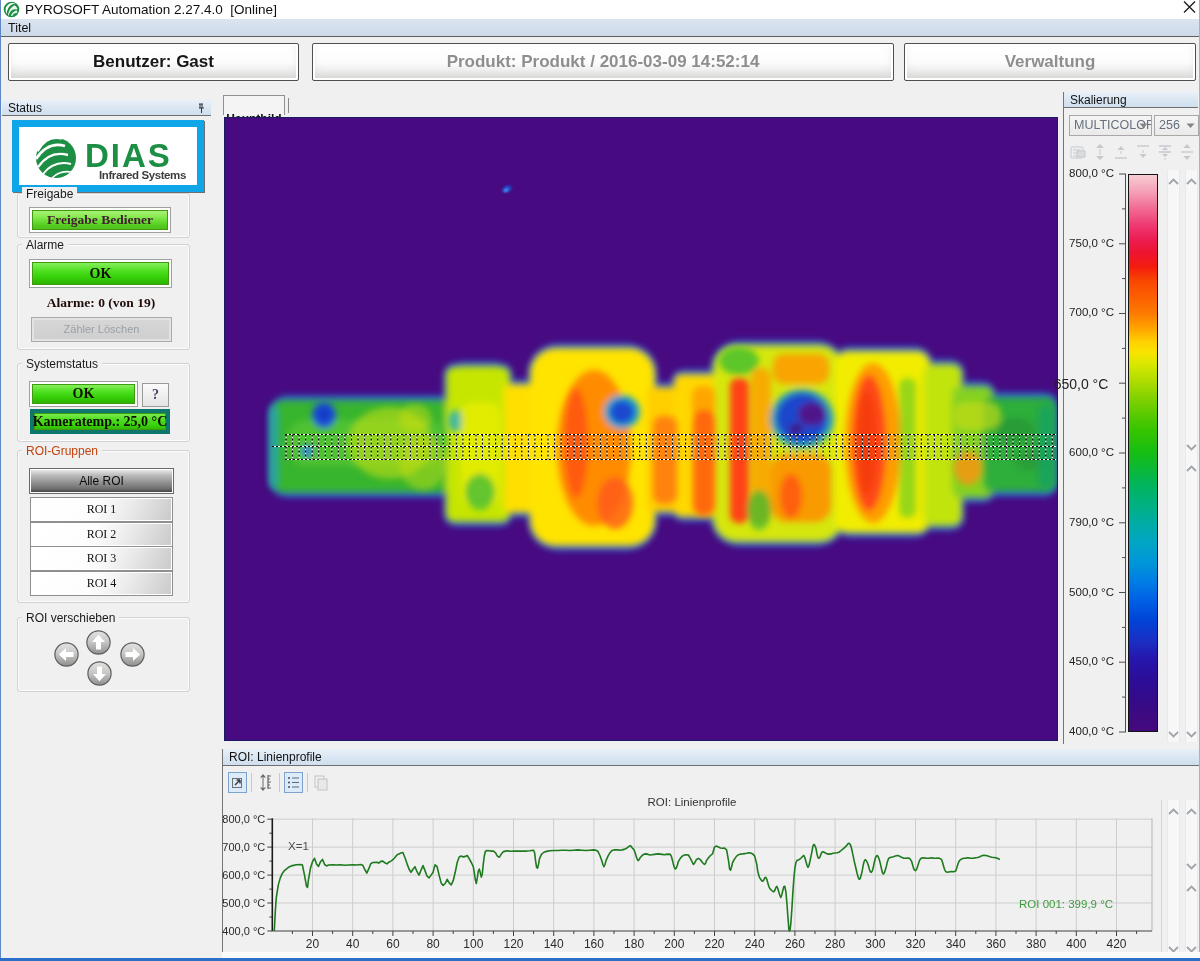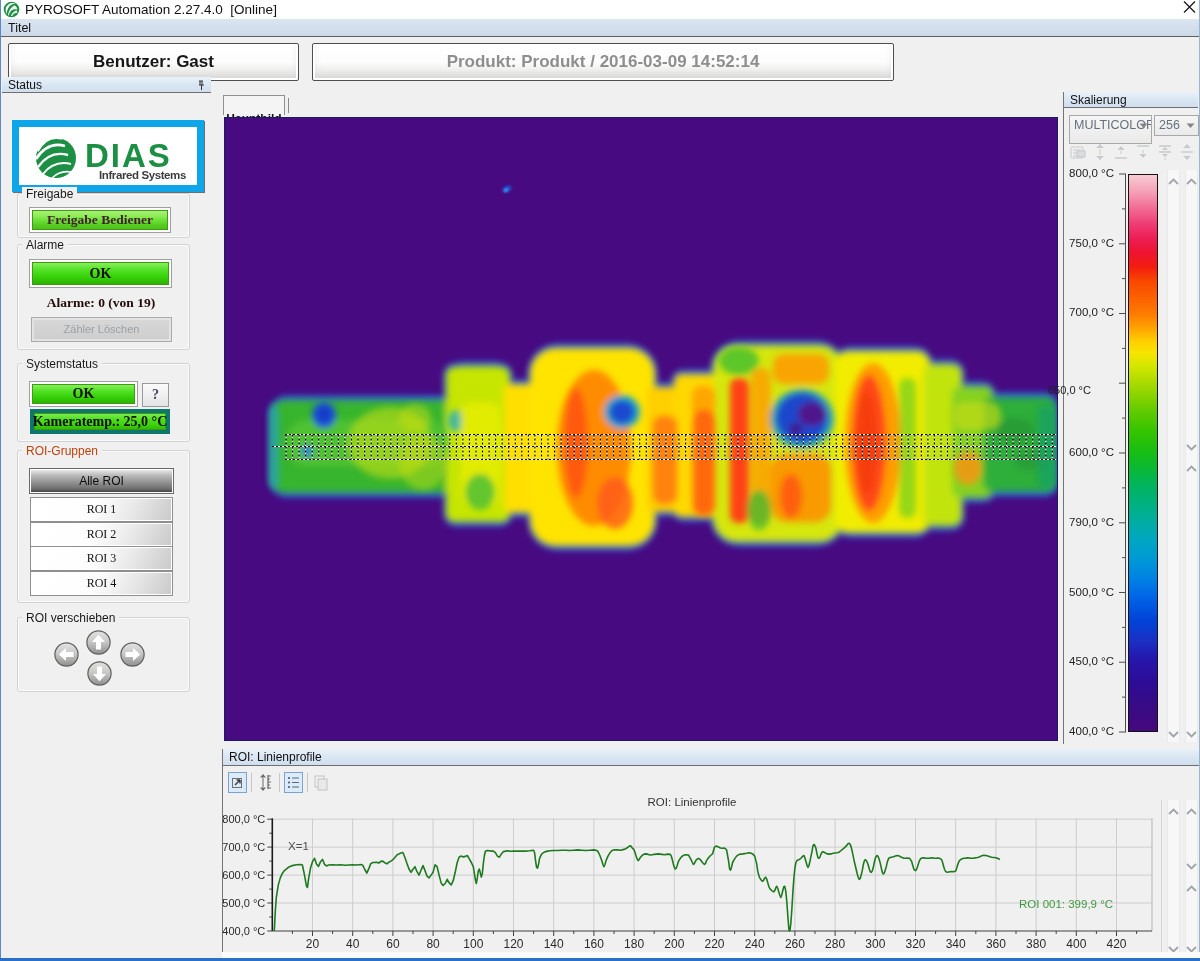--- a/index.html
+++ b/index.html
@@ -8,21 +8,22 @@
       <path d="M7 19 Q9 10 16 6 Q21 9 20 12 Q13 10 10 16 Q8 19 8 21Z" fill="#fff" opacity="0.9"></path>
       <path d="M11 21 Q13 15 19 13 Q21 15 20 17 Q15 16 13 21Z" fill="#fff" opacity="0.85"></path>
     </svg>
     <div style="position:absolute;left:25px;top:2px;font-size:13.5px;color:#101010">PYROSOFT Automation 2.27.4.0&nbsp; [Online]</div>
     <svg style="position:absolute;left:1183px;top:1px" width="13" height="12" viewBox="0 0 13 12">
       <path d="M1 0.5 L12 11.5 M12 0.5 L1 11.5" stroke="#1a1a1a" stroke-width="1.3"></path>
     </svg>
     <div style="position:absolute;left:0;top:19px;width:1200px;height:18px;background:linear-gradient(180deg,#dbe5f1,#ccd9e8);border-bottom:1px solid #5f5f5f;font-size:12.5px;color:#111;padding:2px 0 4px 8px;box-sizing:border-box">Titel</div>
     <div style="position:absolute;top:43px;height:38px;border:1px solid #4f4f4f;border-radius:2px;box-sizing:border-box;background:linear-gradient(180deg,#ffffff 0%,#fcfcfc 50%,#f1f1f0 72%,#e5e5e3 100%);box-shadow:inset 0 0 0 2px #ffffff, inset 0 -5px 8px rgba(120,120,120,0.18);font-weight:bold;font-size:17px;text-align:center;line-height:35px;left:8px;width:291px;color:#161616">Benutzer: Gast</div>
     <div style="position:absolute;top:43px;height:38px;border:1px solid #4f4f4f;border-radius:2px;box-sizing:border-box;background:linear-gradient(180deg,#ffffff 0%,#fcfcfc 50%,#f1f1f0 72%,#e5e5e3 100%);box-shadow:inset 0 0 0 2px #ffffff, inset 0 -5px 8px rgba(120,120,120,0.18);font-weight:bold;font-size:17px;text-align:center;line-height:35px;left:312px;width:582px;color:#8e8e8e">Produkt: Produkt / 2016-03-09 14:52:14</div>
-    <div style="position:absolute;left:2px;top:77px;width:209px;height:16px;background:linear-gradient(180deg,#e9f1fa 0%,#dbe7f3 45%,#cfdeee 100%);border-bottom:1px solid #6f6f6f;color:#111;font-size:12px;padding:1px 12px 0 6px;box-sizing:border-box">Status<svg style="position:absolute;right:5px;top:3px" width="9" height="11" viewBox="0 0 9 11">
+    <div style="position:absolute;top:43px;height:38px;border:1px solid #4f4f4f;border-radius:2px;box-sizing:border-box;background:linear-gradient(180deg,#ffffff 0%,#fcfcfc 50%,#f1f1f0 72%,#e5e5e3 100%);box-shadow:inset 0 0 0 2px #ffffff, inset 0 -5px 8px rgba(120,120,120,0.18);font-weight:bold;font-size:17px;text-align:center;line-height:35px;left:904px;width:292px;color:#8e8e8e">Verwaltung</div>
+    <div style="position:absolute;left:2px;top:100px;width:209px;height:16px;background:linear-gradient(180deg,#e9f1fa 0%,#dbe7f3 45%,#cfdeee 100%);border-bottom:1px solid #6f6f6f;color:#111;font-size:12px;padding:1px 12px 0 6px;box-sizing:border-box">Status<svg style="position:absolute;right:5px;top:3px" width="9" height="11" viewBox="0 0 9 11">
         <path d="M2 1h4M3 1v4M5 1v4M2 5h5M4.5 5v5" stroke="#333" stroke-width="1" fill="none"></path>
       </svg></div>
     <div style="position:absolute;left:12px;top:120px;width:178px;height:58px;background:#fff;border:7px solid #0ea5e9;box-shadow:1px 1px 0 #6e6e6e"><svg width="178" height="58" viewBox="0 0 178 58">
         <circle cx="37" cy="31" r="20" fill="#1d8f44"></circle>
         <g stroke="#ffffff" fill="none">
           <path d="M18 24 Q27 7 43 11" stroke-width="3.6"></path>
           <path d="M17 32 Q29 14 46 19" stroke-width="2.8"></path>
           <path d="M19 40 Q31 23 49 28" stroke-width="2.4"></path>
           <path d="M24 47 Q35 33 52 37" stroke-width="2"></path>
           <path d="M33 51 Q41 43 52 45" stroke-width="1.6"></path>
@@ -198,21 +199,21 @@
       </g>
       <g filter="url(#b1)">
         <ellipse cx="282" cy="71" rx="5" ry="3.2" fill="#2446c8" transform="rotate(-25 282 71)"></ellipse>
         <ellipse cx="280.5" cy="71.8" rx="2.6" ry="1.8" fill="#3f8df0" transform="rotate(-25 282 71)"></ellipse>
       </g>
       <path d="M47 328.5H831 M60 316.5H831 M60 341.5H831 M61.0 316.5V341.5 M67.5 316.5V341.5 M74.1 316.5V341.5 M80.6 316.5V341.5 M87.2 316.5V341.5 M93.7 316.5V341.5 M100.3 316.5V341.5 M106.8 316.5V341.5 M113.4 316.5V341.5 M119.9 316.5V341.5 M126.5 316.5V341.5 M133.0 316.5V341.5 M139.6 316.5V341.5 M146.2 316.5V341.5 M152.7 316.5V341.5 M159.3 316.5V341.5 M165.8 316.5V341.5 M172.4 316.5V341.5 M178.9 316.5V341.5 M185.5 316.5V341.5 M192.0 316.5V341.5 M198.6 316.5V341.5 M205.1 316.5V341.5 M211.7 316.5V341.5 M218.2 316.5V341.5 M224.8 316.5V341.5 M231.3 316.5V341.5 M237.9 316.5V341.5 M244.4 316.5V341.5 M251.0 316.5V341.5 M257.5 316.5V341.5 M264.1 316.5V341.5 M270.6 316.5V341.5 M277.2 316.5V341.5 M283.7 316.5V341.5 M290.3 316.5V341.5 M296.8 316.5V341.5 M303.4 316.5V341.5 M309.9 316.5V341.5 M316.5 316.5V341.5 M323.0 316.5V341.5 M329.6 316.5V341.5 M336.1 316.5V341.5 M342.7 316.5V341.5 M349.2 316.5V341.5 M355.8 316.5V341.5 M362.3 316.5V341.5 M368.9 316.5V341.5 M375.4 316.5V341.5 M382.0 316.5V341.5 M388.5 316.5V341.5 M395.1 316.5V341.5 M401.6 316.5V341.5 M408.2 316.5V341.5 M414.7 316.5V341.5 M421.3 316.5V341.5 M427.8 316.5V341.5 M434.4 316.5V341.5 M440.9 316.5V341.5 M447.5 316.5V341.5 M454.0 316.5V341.5 M460.6 316.5V341.5 M467.1 316.5V341.5 M473.7 316.5V341.5 M480.2 316.5V341.5 M486.8 316.5V341.5 M493.3 316.5V341.5 M499.9 316.5V341.5 M506.4 316.5V341.5 M513.0 316.5V341.5 M519.5 316.5V341.5 M526.1 316.5V341.5 M532.6 316.5V341.5 M539.2 316.5V341.5 M545.7 316.5V341.5 M552.3 316.5V341.5 M558.8 316.5V341.5 M565.4 316.5V341.5 M571.9 316.5V341.5 M578.5 316.5V341.5 M585.0 316.5V341.5 M591.6 316.5V341.5 M598.1 316.5V341.5 M604.6 316.5V341.5 M611.2 316.5V341.5 M617.7 316.5V341.5 M624.3 316.5V341.5 M630.8 316.5V341.5 M637.4 316.5V341.5 M643.9 316.5V341.5 M650.5 316.5V341.5 M657.0 316.5V341.5 M663.6 316.5V341.5 M670.1 316.5V341.5 M676.7 316.5V341.5 M683.2 316.5V341.5 M689.8 316.5V341.5 M696.3 316.5V341.5 M702.9 316.5V341.5 M709.4 316.5V341.5 M716.0 316.5V341.5 M722.5 316.5V341.5 M729.1 316.5V341.5 M735.6 316.5V341.5 M742.2 316.5V341.5 M748.7 316.5V341.5 M755.3 316.5V341.5 M761.8 316.5V341.5 M768.4 316.5V341.5 M774.9 316.5V341.5 M781.5 316.5V341.5 M788.0 316.5V341.5 M794.6 316.5V341.5 M801.1 316.5V341.5 M807.7 316.5V341.5 M814.2 316.5V341.5 M820.8 316.5V341.5 M827.3 316.5V341.5" stroke="#ffffff" stroke-width="1.1" fill="none" stroke-dasharray="2 2" stroke-dashoffset="2"></path>
       <path d="M47 328.5H831 M60 316.5H831 M60 341.5H831 M61.0 316.5V341.5 M67.5 316.5V341.5 M74.1 316.5V341.5 M80.6 316.5V341.5 M87.2 316.5V341.5 M93.7 316.5V341.5 M100.3 316.5V341.5 M106.8 316.5V341.5 M113.4 316.5V341.5 M119.9 316.5V341.5 M126.5 316.5V341.5 M133.0 316.5V341.5 M139.6 316.5V341.5 M146.2 316.5V341.5 M152.7 316.5V341.5 M159.3 316.5V341.5 M165.8 316.5V341.5 M172.4 316.5V341.5 M178.9 316.5V341.5 M185.5 316.5V341.5 M192.0 316.5V341.5 M198.6 316.5V341.5 M205.1 316.5V341.5 M211.7 316.5V341.5 M218.2 316.5V341.5 M224.8 316.5V341.5 M231.3 316.5V341.5 M237.9 316.5V341.5 M244.4 316.5V341.5 M251.0 316.5V341.5 M257.5 316.5V341.5 M264.1 316.5V341.5 M270.6 316.5V341.5 M277.2 316.5V341.5 M283.7 316.5V341.5 M290.3 316.5V341.5 M296.8 316.5V341.5 M303.4 316.5V341.5 M309.9 316.5V341.5 M316.5 316.5V341.5 M323.0 316.5V341.5 M329.6 316.5V341.5 M336.1 316.5V341.5 M342.7 316.5V341.5 M349.2 316.5V341.5 M355.8 316.5V341.5 M362.3 316.5V341.5 M368.9 316.5V341.5 M375.4 316.5V341.5 M382.0 316.5V341.5 M388.5 316.5V341.5 M395.1 316.5V341.5 M401.6 316.5V341.5 M408.2 316.5V341.5 M414.7 316.5V341.5 M421.3 316.5V341.5 M427.8 316.5V341.5 M434.4 316.5V341.5 M440.9 316.5V341.5 M447.5 316.5V341.5 M454.0 316.5V341.5 M460.6 316.5V341.5 M467.1 316.5V341.5 M473.7 316.5V341.5 M480.2 316.5V341.5 M486.8 316.5V341.5 M493.3 316.5V341.5 M499.9 316.5V341.5 M506.4 316.5V341.5 M513.0 316.5V341.5 M519.5 316.5V341.5 M526.1 316.5V341.5 M532.6 316.5V341.5 M539.2 316.5V341.5 M545.7 316.5V341.5 M552.3 316.5V341.5 M558.8 316.5V341.5 M565.4 316.5V341.5 M571.9 316.5V341.5 M578.5 316.5V341.5 M585.0 316.5V341.5 M591.6 316.5V341.5 M598.1 316.5V341.5 M604.6 316.5V341.5 M611.2 316.5V341.5 M617.7 316.5V341.5 M624.3 316.5V341.5 M630.8 316.5V341.5 M637.4 316.5V341.5 M643.9 316.5V341.5 M650.5 316.5V341.5 M657.0 316.5V341.5 M663.6 316.5V341.5 M670.1 316.5V341.5 M676.7 316.5V341.5 M683.2 316.5V341.5 M689.8 316.5V341.5 M696.3 316.5V341.5 M702.9 316.5V341.5 M709.4 316.5V341.5 M716.0 316.5V341.5 M722.5 316.5V341.5 M729.1 316.5V341.5 M735.6 316.5V341.5 M742.2 316.5V341.5 M748.7 316.5V341.5 M755.3 316.5V341.5 M761.8 316.5V341.5 M768.4 316.5V341.5 M774.9 316.5V341.5 M781.5 316.5V341.5 M788.0 316.5V341.5 M794.6 316.5V341.5 M801.1 316.5V341.5 M807.7 316.5V341.5 M814.2 316.5V341.5 M820.8 316.5V341.5 M827.3 316.5V341.5" stroke="#000000" stroke-width="1.1" fill="none" stroke-dasharray="2 2"></path>
     </svg>
     <div style="position:absolute;left:1064px;top:92px;width:134px;height:16px;background:linear-gradient(180deg,#e9f1fa 0%,#dbe7f3 45%,#cfdeee 100%);border-bottom:1px solid #6f6f6f;color:#111;font-size:12px;padding:1px 0 0 6px;box-sizing:border-box">Skalierung</div>
     <div style="position:absolute;left:1063px;top:92px;width:1px;height:652px;background:#747474"></div>
-    <div style="position:absolute;top:115px;height:29px;background:linear-gradient(180deg,#f5f5f5,#eaeaea);border:1px solid #a8a8a8;box-sizing:border-box;font-size:12.5px;color:#66707e;line-height:19px;padding-left:4px;overflow:hidden;white-space:nowrap;left:1069px;width:83px">MULTICOLOR<svg style="position:absolute;right:3px;top:7px" width="9" height="6" viewBox="0 0 9 6">
+    <div style="position:absolute;top:115px;height:21px;background:linear-gradient(180deg,#f5f5f5,#eaeaea);border:1px solid #a8a8a8;box-sizing:border-box;font-size:12.5px;color:#66707e;line-height:19px;padding-left:4px;overflow:hidden;white-space:nowrap;left:1069px;width:83px">MULTICOLOR<svg style="position:absolute;right:3px;top:7px" width="9" height="6" viewBox="0 0 9 6">
         <path d="M0.5 0.5 L4.5 5 L8.5 0.5Z" fill="#858585"></path>
       </svg></div>
     <div style="position:absolute;top:115px;height:21px;background:linear-gradient(180deg,#f5f5f5,#eaeaea);border:1px solid #a8a8a8;box-sizing:border-box;font-size:12.5px;color:#66707e;line-height:19px;padding-left:4px;overflow:hidden;white-space:nowrap;left:1154px;width:45px">256<svg style="position:absolute;right:3px;top:7px" width="9" height="6" viewBox="0 0 9 6">
         <path d="M0.5 0.5 L4.5 5 L8.5 0.5Z" fill="#858585"></path>
       </svg></div>
     <svg style="position:absolute;left:0;top:0" width="1200" height="961" viewBox="0 0 1200 961" fill="none" stroke-width="1">
       <g transform="translate(1071,145)">
         <rect x="0" y="2" width="12" height="11" rx="1" fill="none" stroke="#c5c9cd"></rect>
         <path d="M2 5h8M2 8h4M2 11h4" stroke="#c5c9cd"></path>
         <rect x="6" y="6" width="8" height="6" fill="#d8dcde" stroke="#c5c9cd"></rect>
@@ -241,21 +242,21 @@
         <path d="M7 0l3.5 4h-7Z M7 16l-3.5-4h7Z" fill="#c5c9cd"></path>
       </g>
     </svg>
     <div style="position:absolute;left:1128px;top:174px;width:30px;height:558px;border:1px solid #141414;box-sizing:border-box;background:linear-gradient(180deg,#f7ccd2 0.0%,#f5a0b6 3.0%,#f26b95 6.0%,#ee3a72 9.0%,#ec1e53 11.5%,#ee1430 14.0%,#f31c10 16.5%,#f94600 19.0%,#fc6000 22.0%,#fd7c00 25.0%,#ffa200 27.5%,#ffd000 30.0%,#f8e400 32.0%,#d8e800 34.0%,#b0dc00 37.0%,#84d200 40.0%,#5aca00 43.0%,#36c400 46.0%,#16be14 50.0%,#0ab838 53.0%,#00b460 56.0%,#00b088 60.0%,#00aca8 63.0%,#00a6c4 66.0%,#0094da 70.0%,#007ee4 73.0%,#0064e6 76.0%,#0044d8 80.0%,#1c2ec2 84.0%,#2616ac 87.0%,#2c0d98 91.0%,#330b8a 94.0%,#3d0a81 97.0%,#45097e 100.0%)"></div>
     <svg style="position:absolute;left:0;top:0" width="1200" height="961" viewBox="0 0 1200 961">
       <path d="M1119 732.0H1126 M1122 697.1H1126 M1119 662.2H1126 M1122 627.4H1126 M1119 592.5H1126 M1122 557.6H1126 M1119 522.8H1126 M1122 487.9H1126 M1119 453.0H1126 M1122 418.1H1126 M1119 383.2H1126 M1122 348.4H1126 M1119 313.5H1126 M1122 278.6H1126 M1119 243.8H1126 M1122 208.9H1126 M1119 174.0H1126 M1125.5 174V732" stroke="#4d4d4d" stroke-width="1" fill="none"></path>
     </svg>
     <div style="position:absolute;left:1048px;top:167px;width:66px;text-align:right;font-size:11.5px;color:#222">800,0 °C</div>
     <div style="position:absolute;left:1048px;top:237px;width:66px;text-align:right;font-size:11.5px;color:#222">750,0 °C</div>
     <div style="position:absolute;left:1048px;top:306px;width:66px;text-align:right;font-size:11.5px;color:#222">700,0 °C</div>
-    <div style="position:absolute;left:1048px;top:384px;width:66px;text-align:left;font-size:11px;color:#222">650,0 °C</div>
+    <div style="position:absolute;left:1048px;top:376px;width:66px;text-align:center;font-size:14px;color:#222">650,0 °C</div>
     <div style="position:absolute;left:1048px;top:446px;width:66px;text-align:right;font-size:11.5px;color:#222">600,0 °C</div>
     <div style="position:absolute;left:1048px;top:516px;width:66px;text-align:right;font-size:11.5px;color:#222">790,0 °C</div>
     <div style="position:absolute;left:1048px;top:586px;width:66px;text-align:right;font-size:11.5px;color:#222">500,0 °C</div>
     <div style="position:absolute;left:1048px;top:655px;width:66px;text-align:right;font-size:11.5px;color:#222">450,0 °C</div>
     <div style="position:absolute;left:1048px;top:725px;width:66px;text-align:right;font-size:11.5px;color:#222">400,0 °C</div>
     <div style="position:absolute;left:1167px;top:170px;width:11px;height:572px;background:#f7f7f7;border-left:1px solid #e9e9e9;border-right:1px solid #e9e9e9"></div>
     <svg style="position:absolute;left:1168px;top:177px" width="11" height="10" viewBox="0 0 11 10">
       <path d="M1 7 L5.5 2.5 L10 7" stroke="#9fa5ab" stroke-width="1.8" fill="none"></path>
     </svg>
     <svg style="position:absolute;left:1168px;top:729px" width="11" height="10" viewBox="0 0 11 10">

